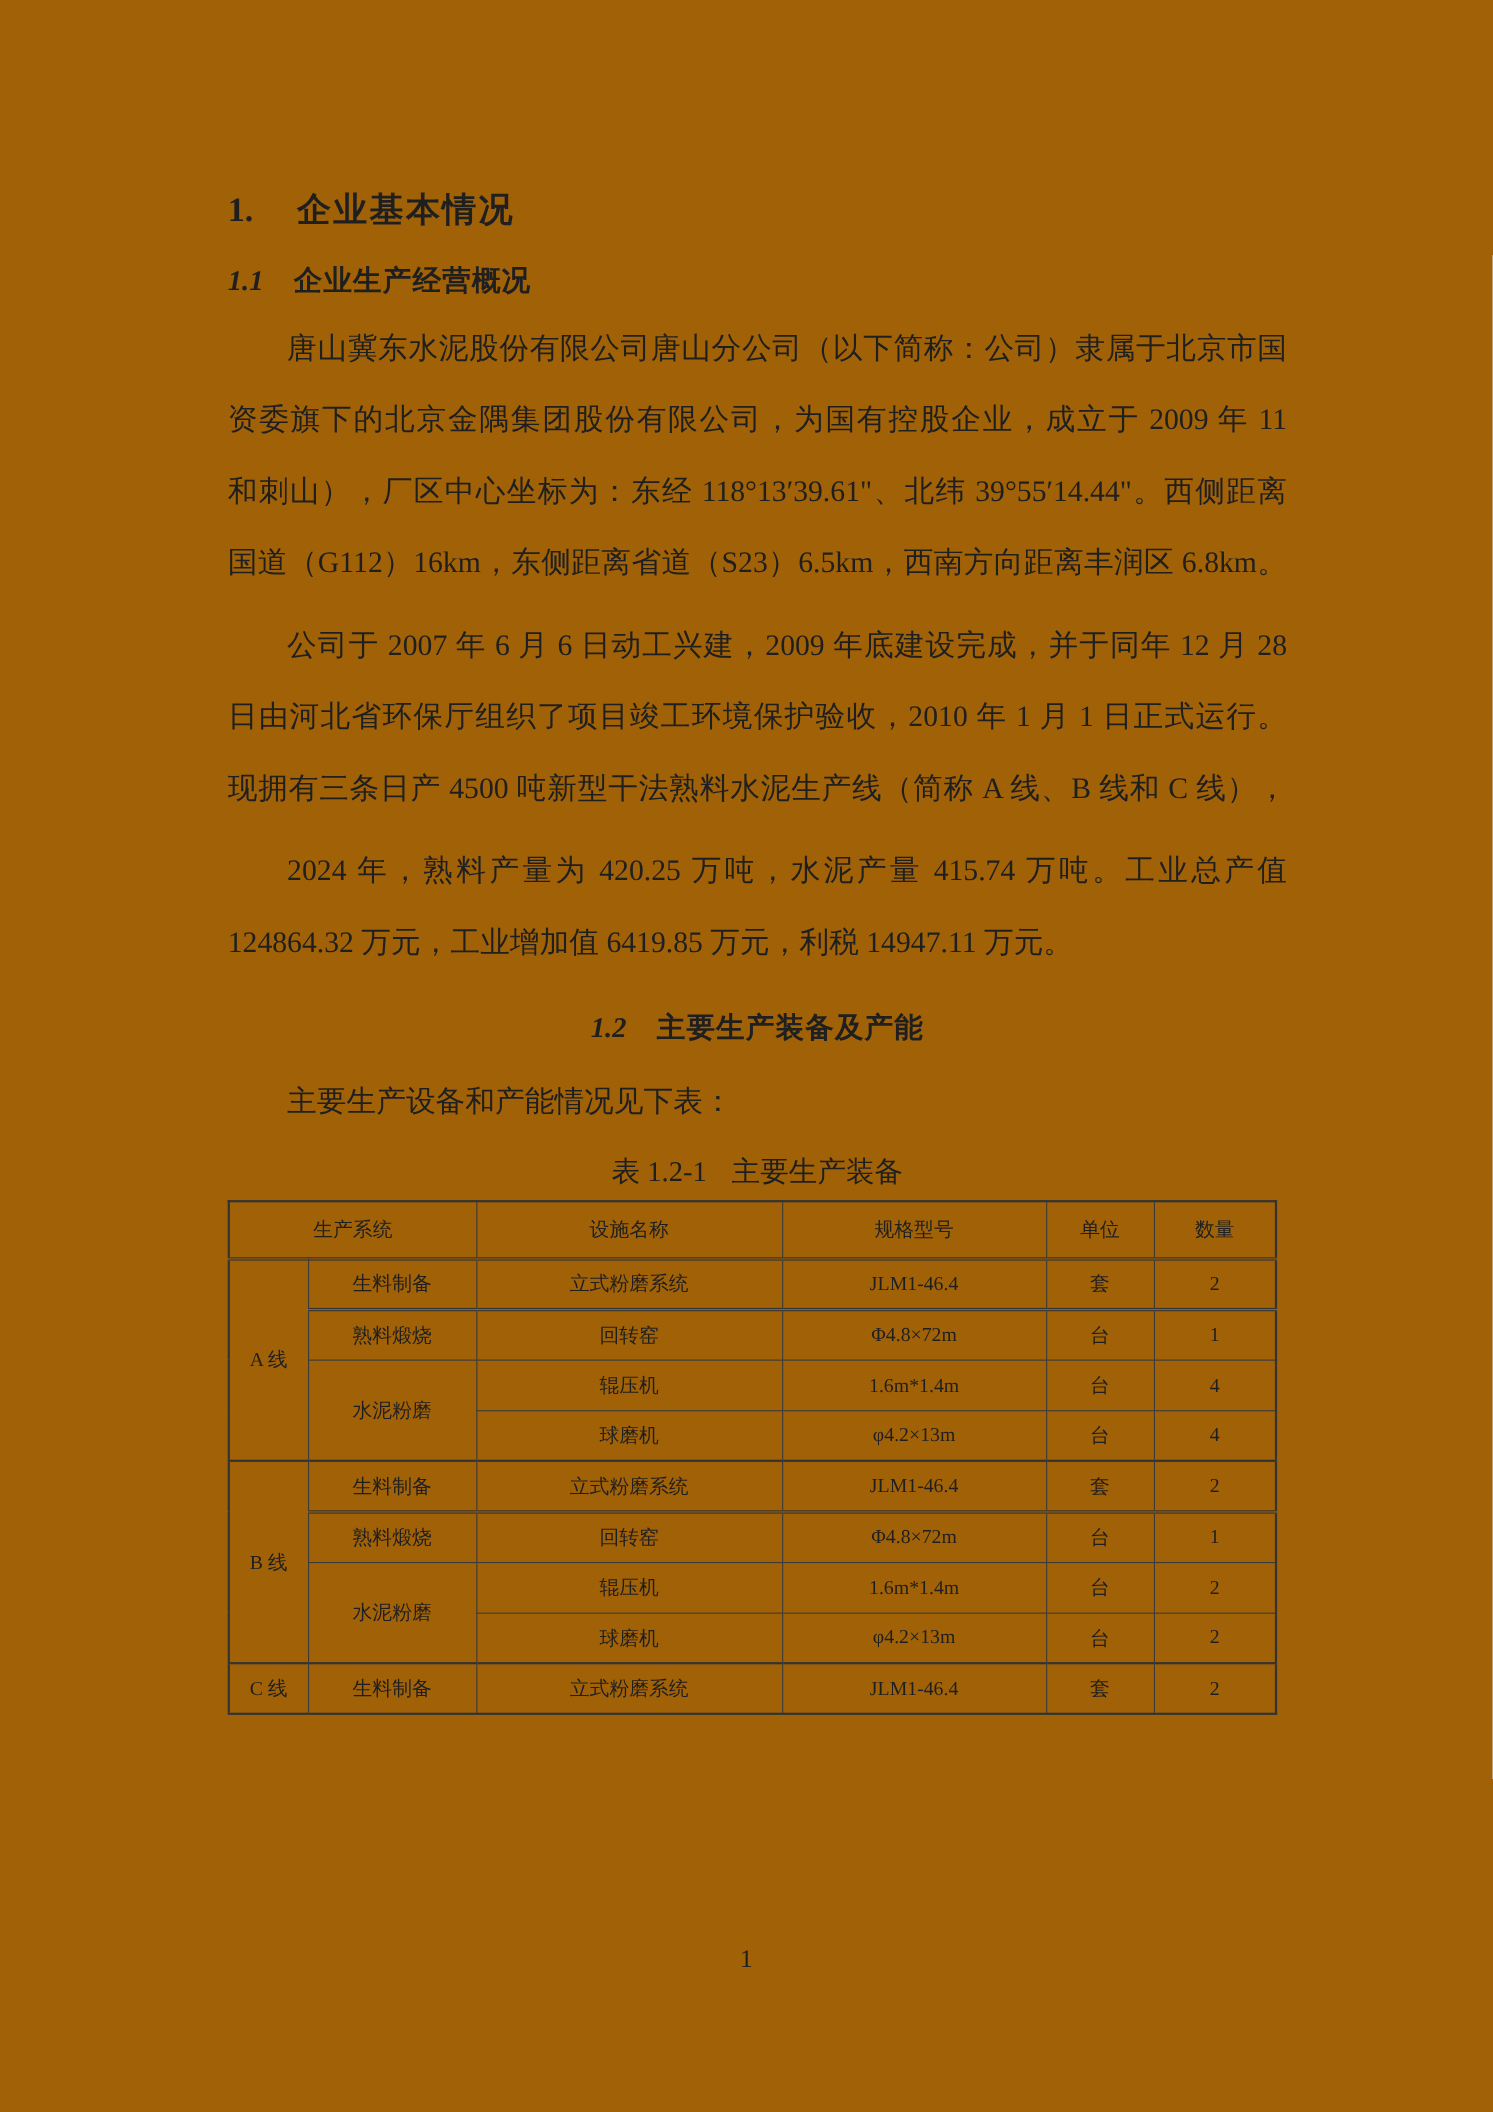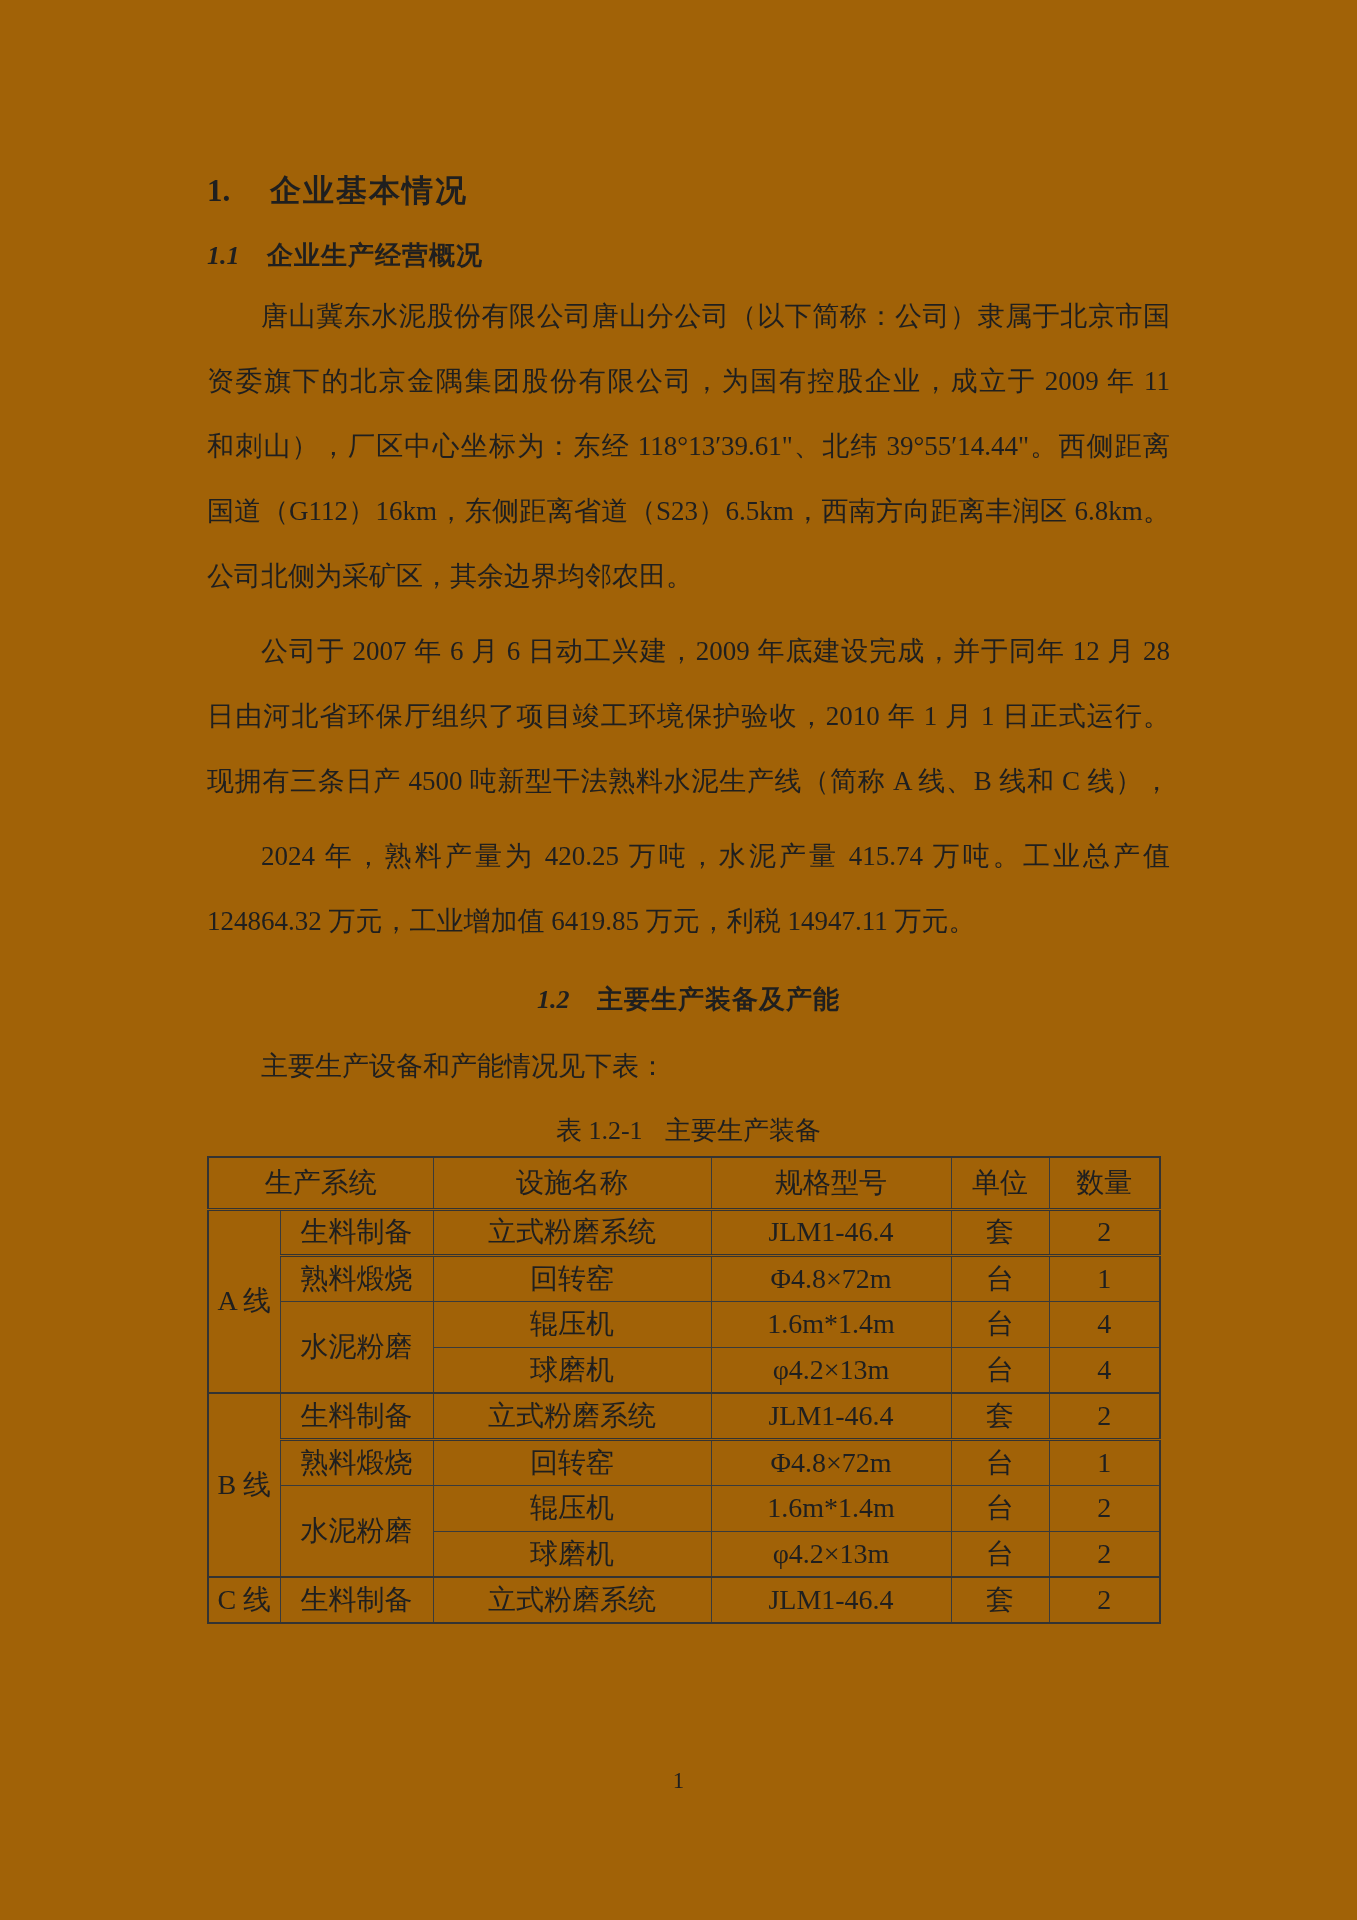--- a/index.html
+++ b/index.html
@@ -66,21 +66,21 @@
     margin-top: 8px;
     border-collapse: collapse;
     table-layout: fixed;
     width: 952px;
     border: 2px solid #333333;
   }
   table.equip th, table.equip td {
     border: 1px solid #3a3a3a;
     text-align: center;
     vertical-align: middle;
-    font-size: 28px;
+    font-size: 18px;
     font-weight: normal;
     padding: 0;
     overflow: hidden;
   }
   table.equip th { height: 52px; border-bottom: 3px double #333333; }
   table.equip td { height: 46px; }
   tr.sep-double > td { border-bottom: 3px double #333333; }
   tr.sep-thick  > td { border-bottom: 2px solid #333333; }
   td.line-cell  { border-bottom: 2px solid #333333 !important; }
   td.proc-span  { border-bottom: 2px solid #333333 !important; }
@@ -108,21 +108,20 @@
     <h2 class="doc-h2 h11">
       <span class="h-num">1.1</span>
       <span class="h-text">企业生产经营概况</span>
     </h2>
 
     <div class="para">
       <div class="bline jline indent">唐山冀东水泥股份有限公司唐山分公司（以下简称：公司）隶属于北京市国</div>
       <div class="bline jline">资委旗下的北京金隅集团股份有限公司，为国有控股企业，成立于 2009 年 11</div>
       <div class="bline jline">和刺山），厂区中心坐标为：东经 118°13′39.61"、北纬 39°55′14.44"。西侧距离</div>
       <div class="bline jline">国道（G112）16km，东侧距离省道（S23）6.5km，西南方向距离丰润区 6.8km。</div>
-      <div class="bline endline">公司北侧为采矿区，其余边界均邻农田。</div>
     </div>
 
     <div class="para">
       <div class="bline jline indent">公司于 2007 年 6 月 6 日动工兴建，2009 年底建设完成，并于同年 12 月 28</div>
       <div class="bline jline">日由河北省环保厅组织了项目竣工环境保护验收，2010 年 1 月 1 日正式运行。</div>
       <div class="bline jline">现拥有三条日产 4500 吨新型干法熟料水泥生产线（简称 A 线、B 线和 C 线），</div>
     </div>
 
     <div class="para">
       <div class="bline jline indent">2024 年，熟料产量为 420.25 万吨，水泥产量 415.74 万吨。工业总产值</div>

